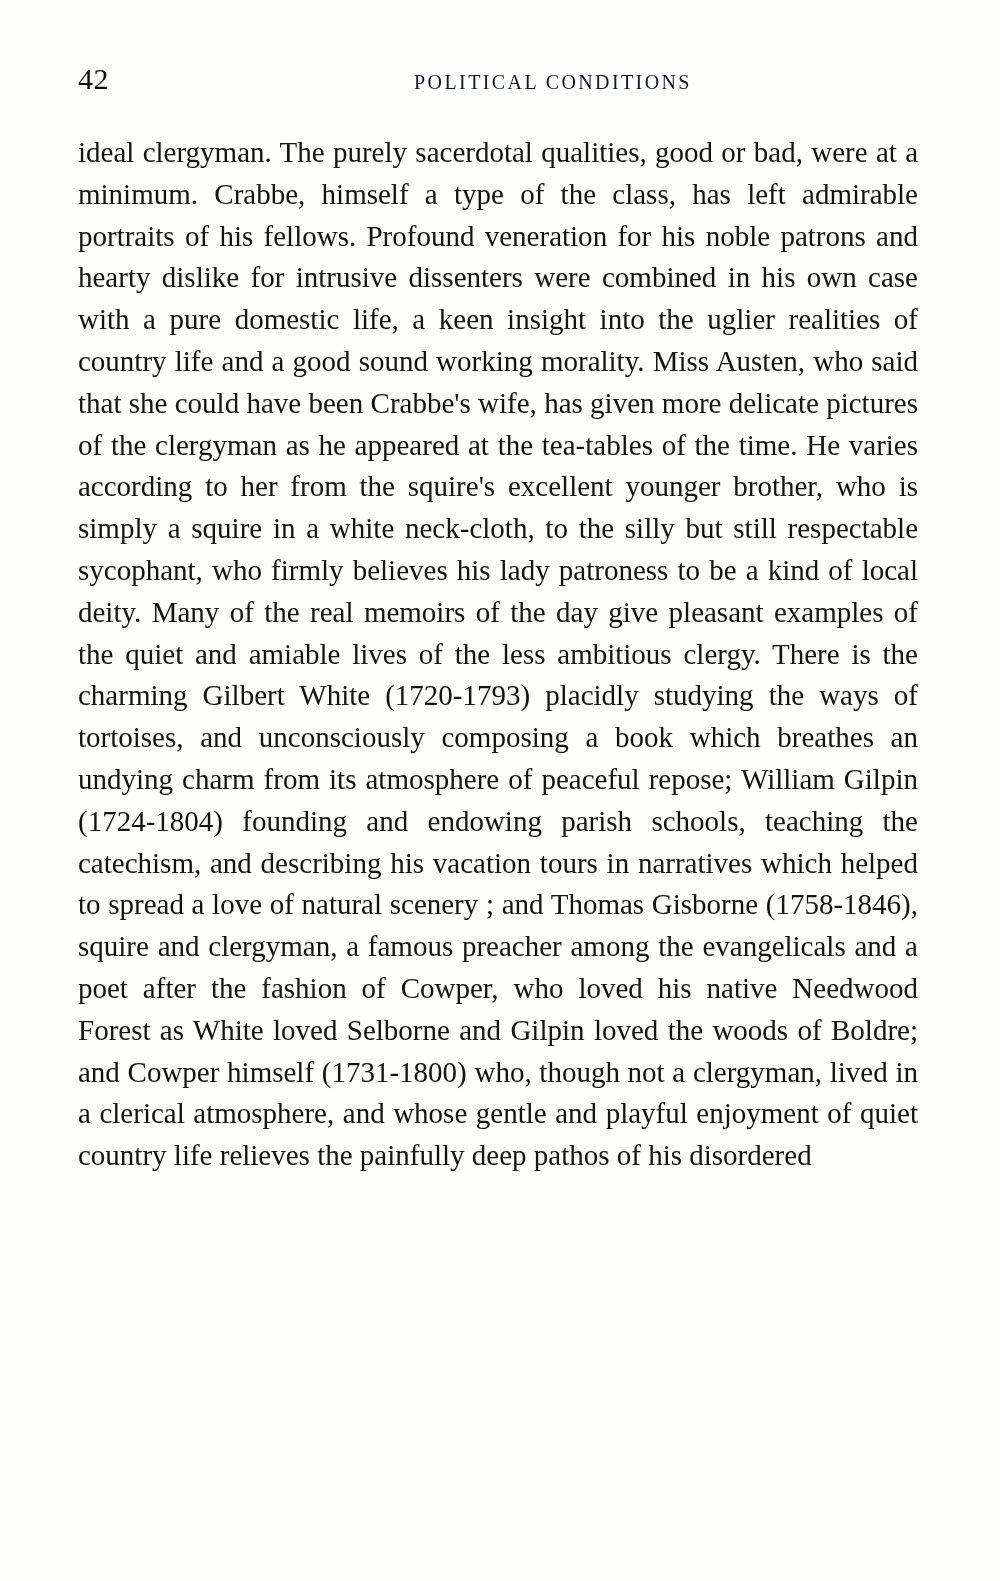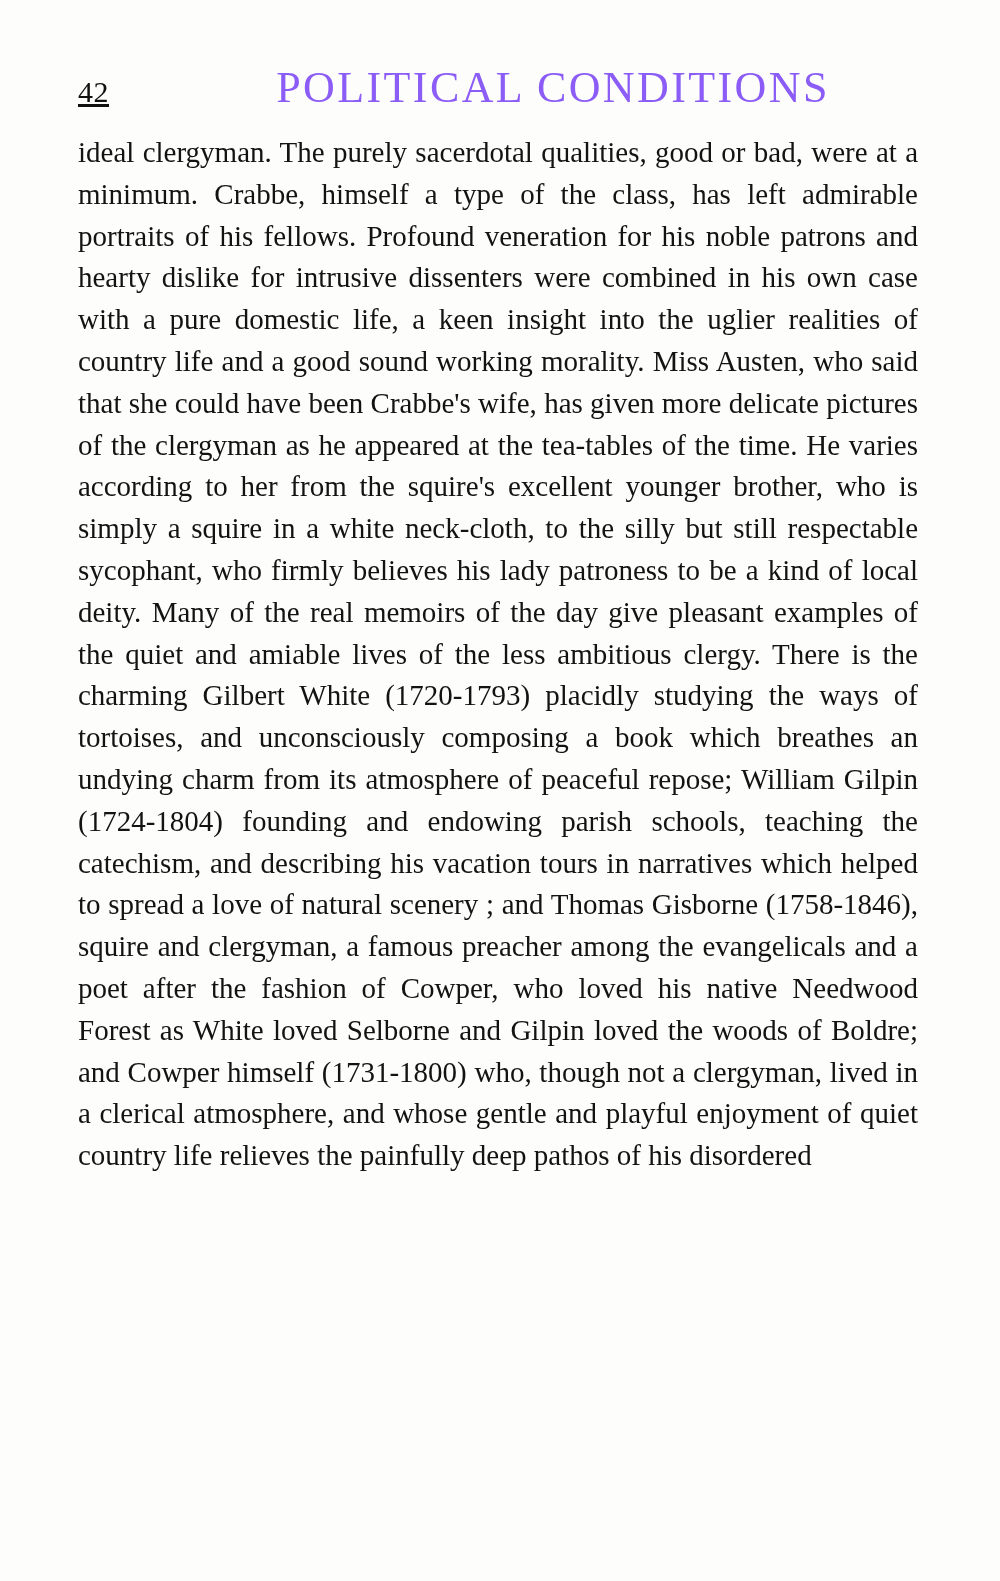--- a/index.html
+++ b/index.html
@@ -30,28 +30,27 @@
     height: 48px;
     display: flex;
     align-items: baseline;
   }
   .folio {
     font-size: 30px;
     letter-spacing: 0.5px;
     font-family: "Liberation Serif", serif;
     color: #111;
     width: 180px;
-    text-decoration: underline;
   }
   .running-head {
     flex: 1;
     text-align: center;
-    font-size: 44px;
+    font-size: 20px;
     letter-spacing: 2.4px;
-    color: #8b5cf6;
+    color: #0f172a;
     margin-left: -70px;
     font-family: "Liberation Serif", serif;
   }
   .body-text {
     position: absolute;
     top: 132px;
     left: 78px;
     width: 840px;
     font-size: 29px;
     line-height: 41.8px;

